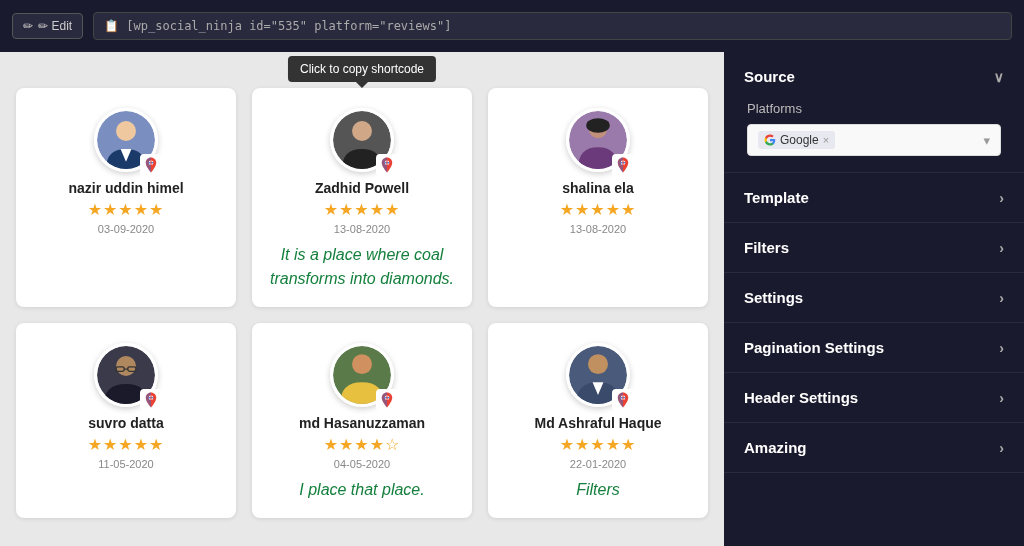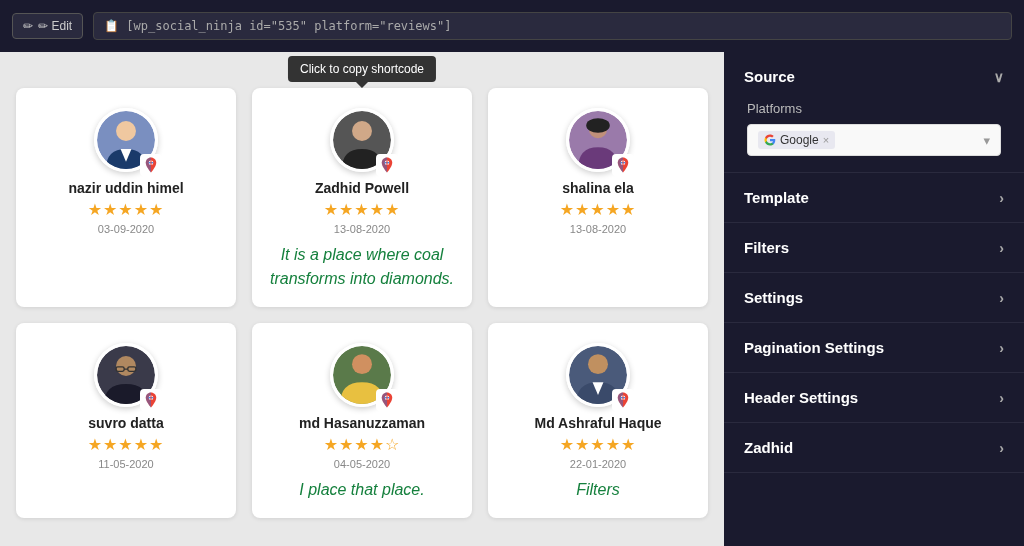--- a/index.html
+++ b/index.html
@@ -312,19 +312,19 @@
       </div>
     </div>
       <div class="sidebar-section">
       <div class="sidebar-section-header">
         <span>Header Settings</span>
         <span class="chevron">›</span>
       </div>
     </div>
       <div class="sidebar-section">
       <div class="sidebar-section-header">
-        <span>Zadhid</span>
+        <span>Amazing</span>
         <span class="chevron">›</span>
       </div>
     </div>
     </div>
 
 </div>
 
 </body></html>

